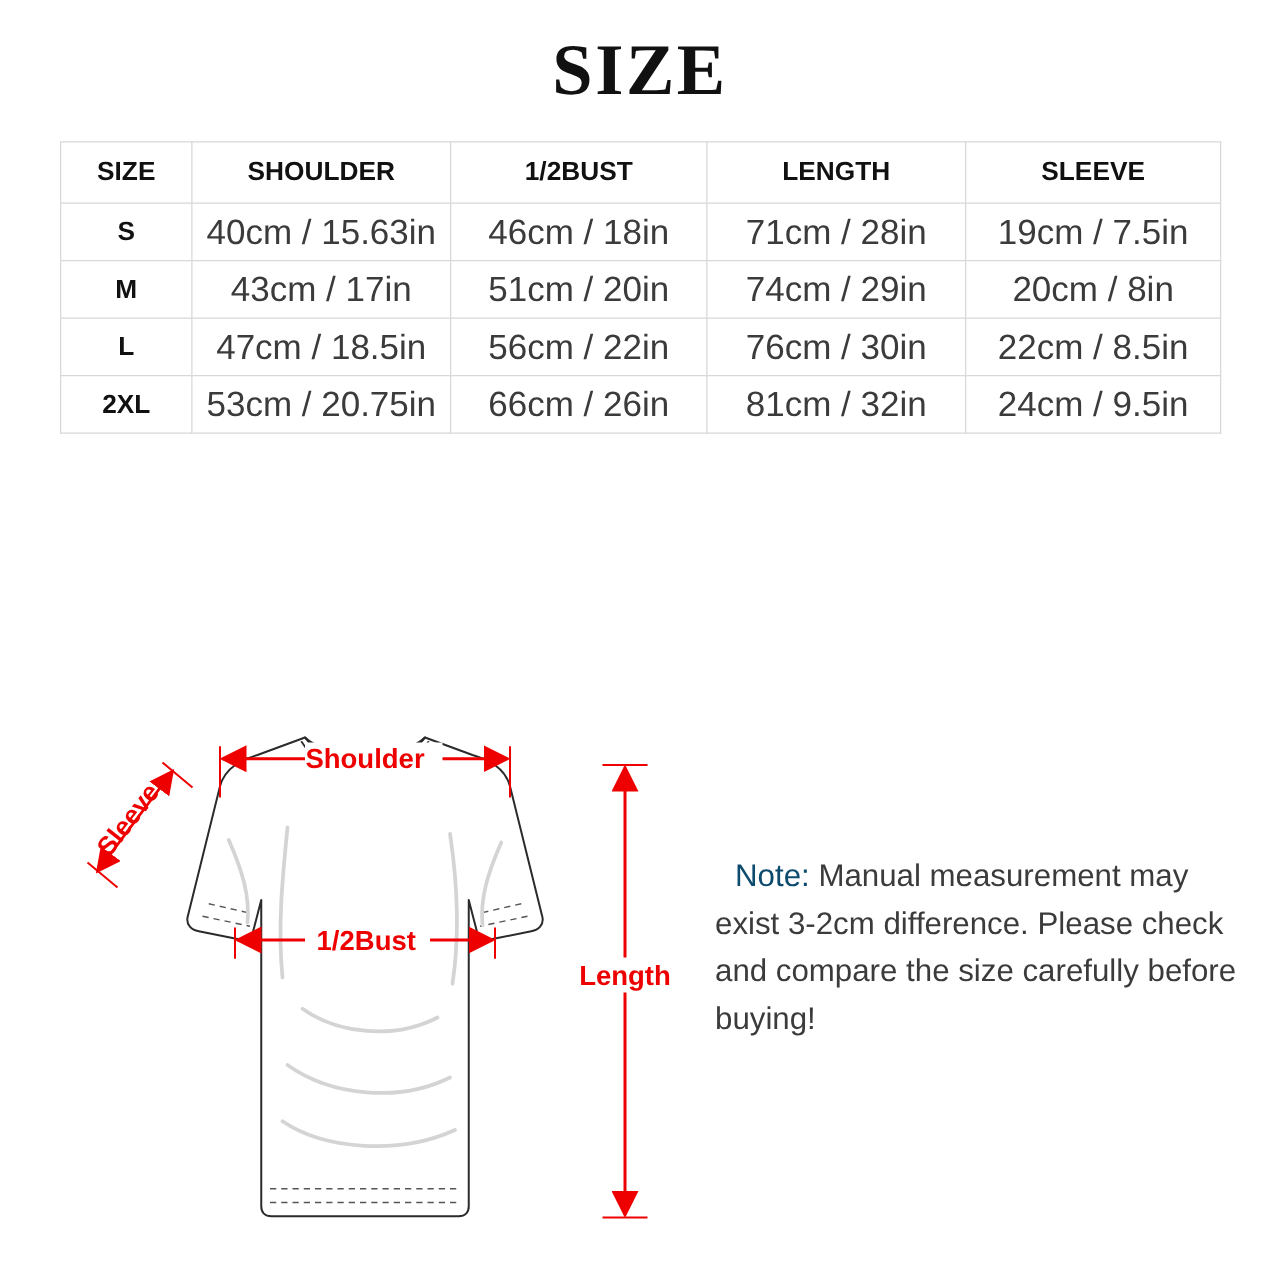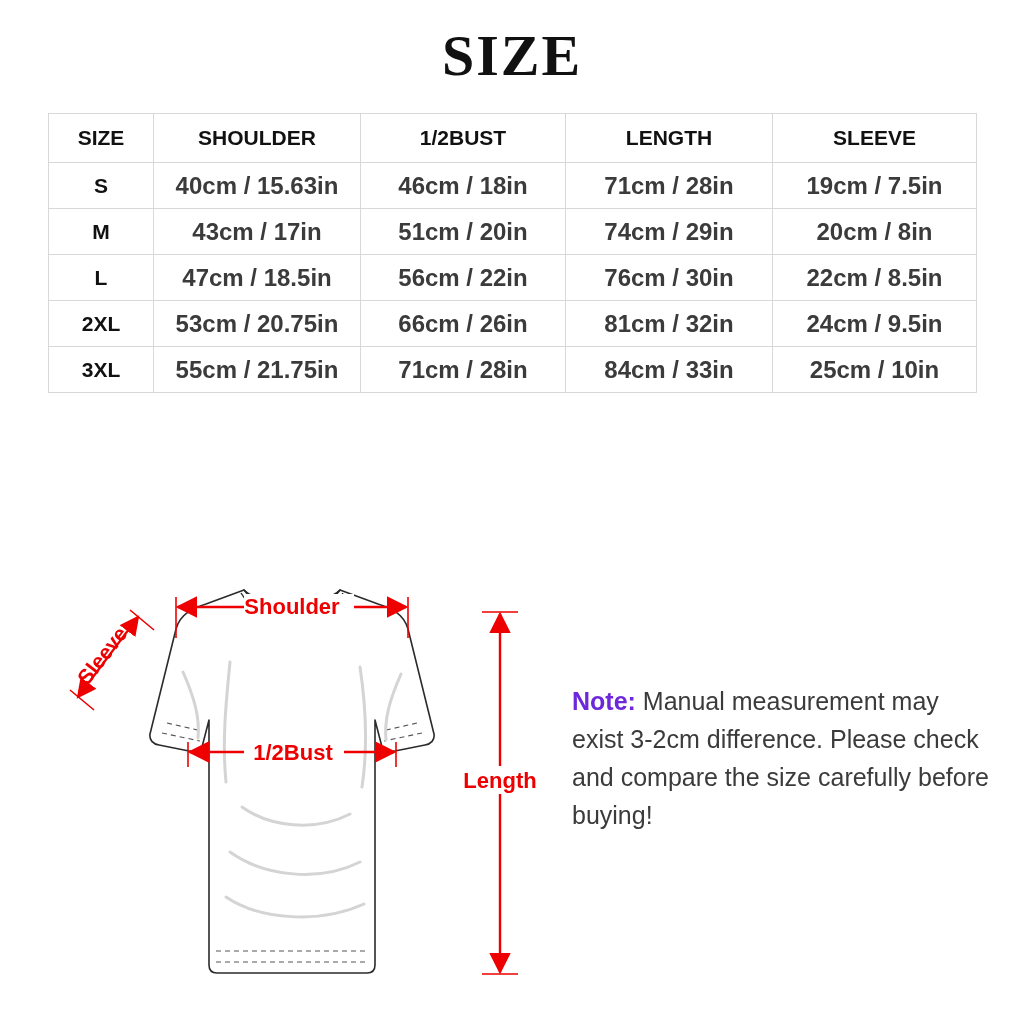--- a/index.html
+++ b/index.html
@@ -40,23 +40,23 @@
   table.size-table {
     border-collapse: collapse;
     width: 100%;
     table-layout: fixed;
   }
   table.size-table td, table.size-table th {
     border: 1px solid #d8d8d8;
     height: 45px;
     text-align: center;
     vertical-align: middle;
-    font-size: 24px;
+    font-size: 28px;
     color: #3b3b3b;
-    font-weight: 700;
+    font-weight: 400;
     padding: 0;
   }
   table.size-table thead th {
     font-weight: 700;
     font-size: 21px;
     color: #111111;
     height: 48px;
   }
   table.size-table tbody td.size-cell {
     font-weight: 700;
@@ -83,22 +83,23 @@
   .note {
     position: absolute;
     left: 572px;
     top: 682px;
     width: 420px;
     font-size: 25px;
     line-height: 1.52;
     color: #3b3b3b;
   }
   .note b {
-    color: #6d28d9;
-    font-weight: 700;
+    color: #0c4a6e;
+    font-weight: 400;
+    margin-left: 16px;
   }
 </style>
 </head>
 <body>
 
 <div class="title">SIZE</div>
 
 <div class="size-table-wrap">
   <table class="size-table">
     <colgroup>
@@ -138,27 +139,20 @@
         <td>56cm / 22in</td>
         <td>76cm / 30in</td>
         <td>22cm / 8.5in</td>
       </tr>
       <tr>
         <td class="size-cell">2XL</td>
         <td>53cm / 20.75in</td>
         <td>66cm / 26in</td>
         <td>81cm / 32in</td>
         <td>24cm / 9.5in</td>
-      </tr>
-      <tr>
-        <td class="size-cell">3XL</td>
-        <td>55cm / 21.75in</td>
-        <td>71cm / 28in</td>
-        <td>84cm / 33in</td>
-        <td>25cm / 10in</td>
       </tr>
     </tbody>
   </table>
 </div>
 
 <div class="diagram">
   <svg width="530" height="455" viewBox="0 0 530 455" xmlns="http://www.w3.org/2000/svg">
     <defs>
       <marker id="arrR" markerWidth="9" markerHeight="9" refX="8" refY="4.5" orient="auto">
         <path d="M0,0 L9,4.5 L0,9 z" fill="#ee0000"></path>

